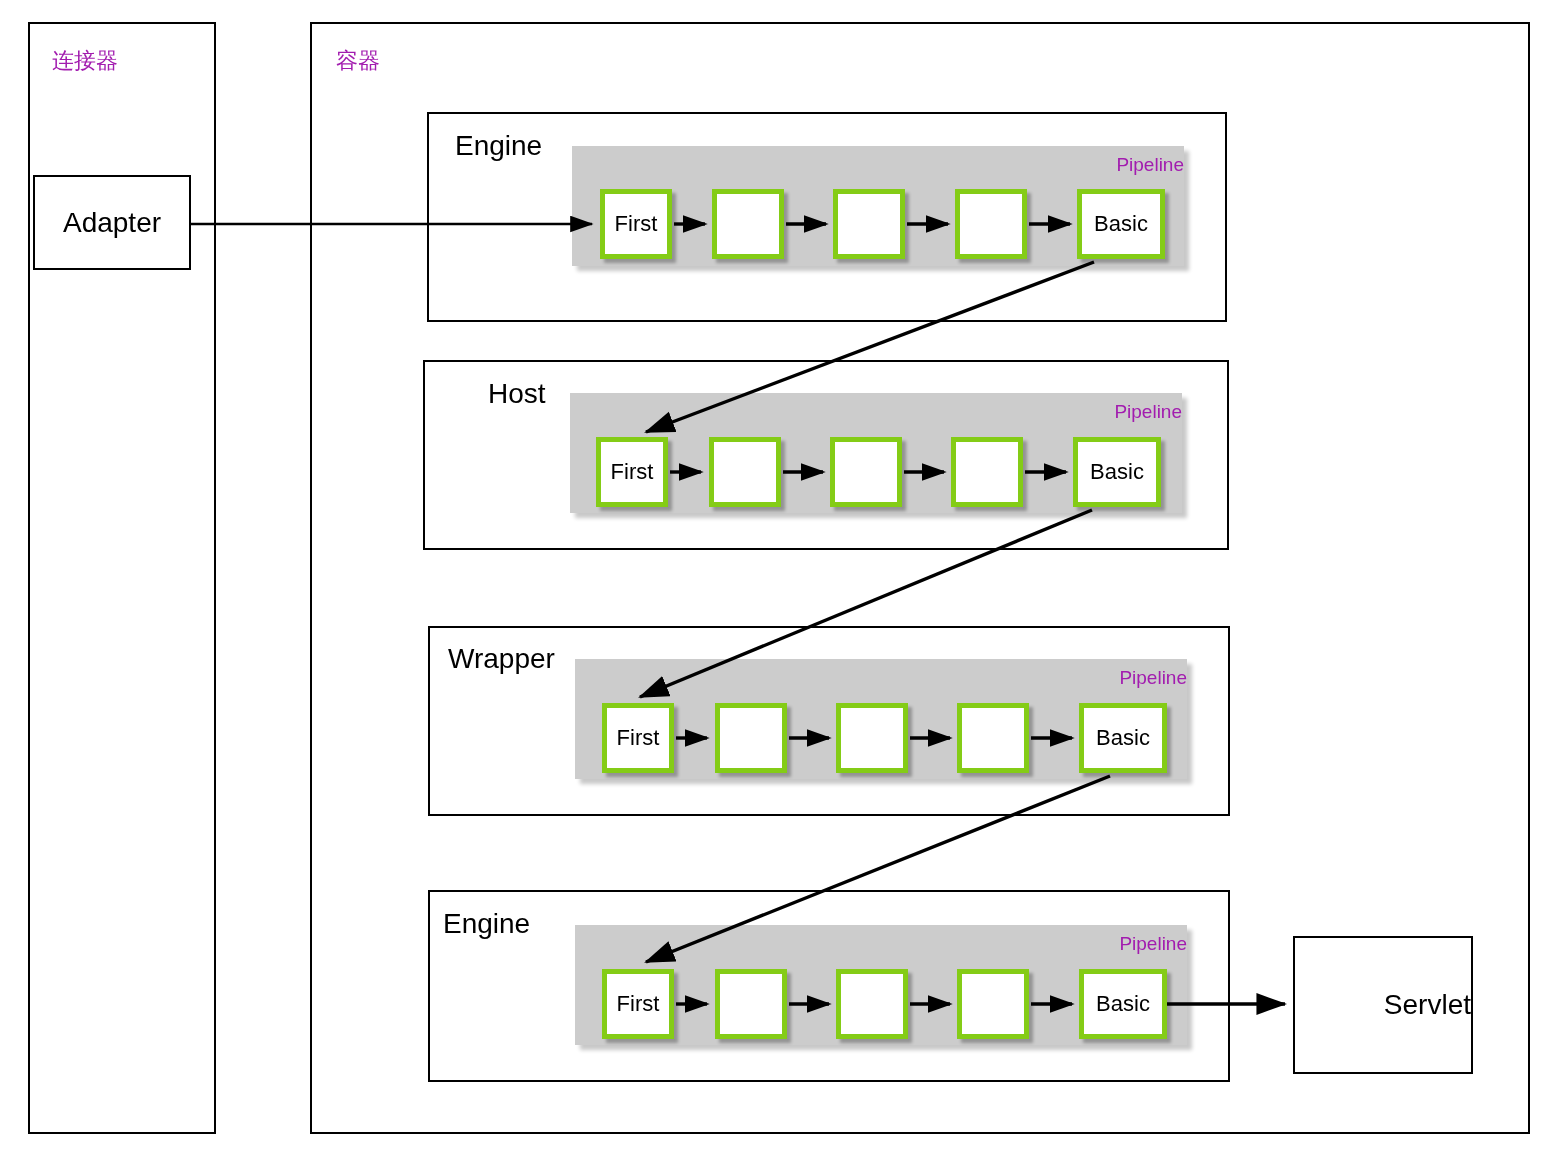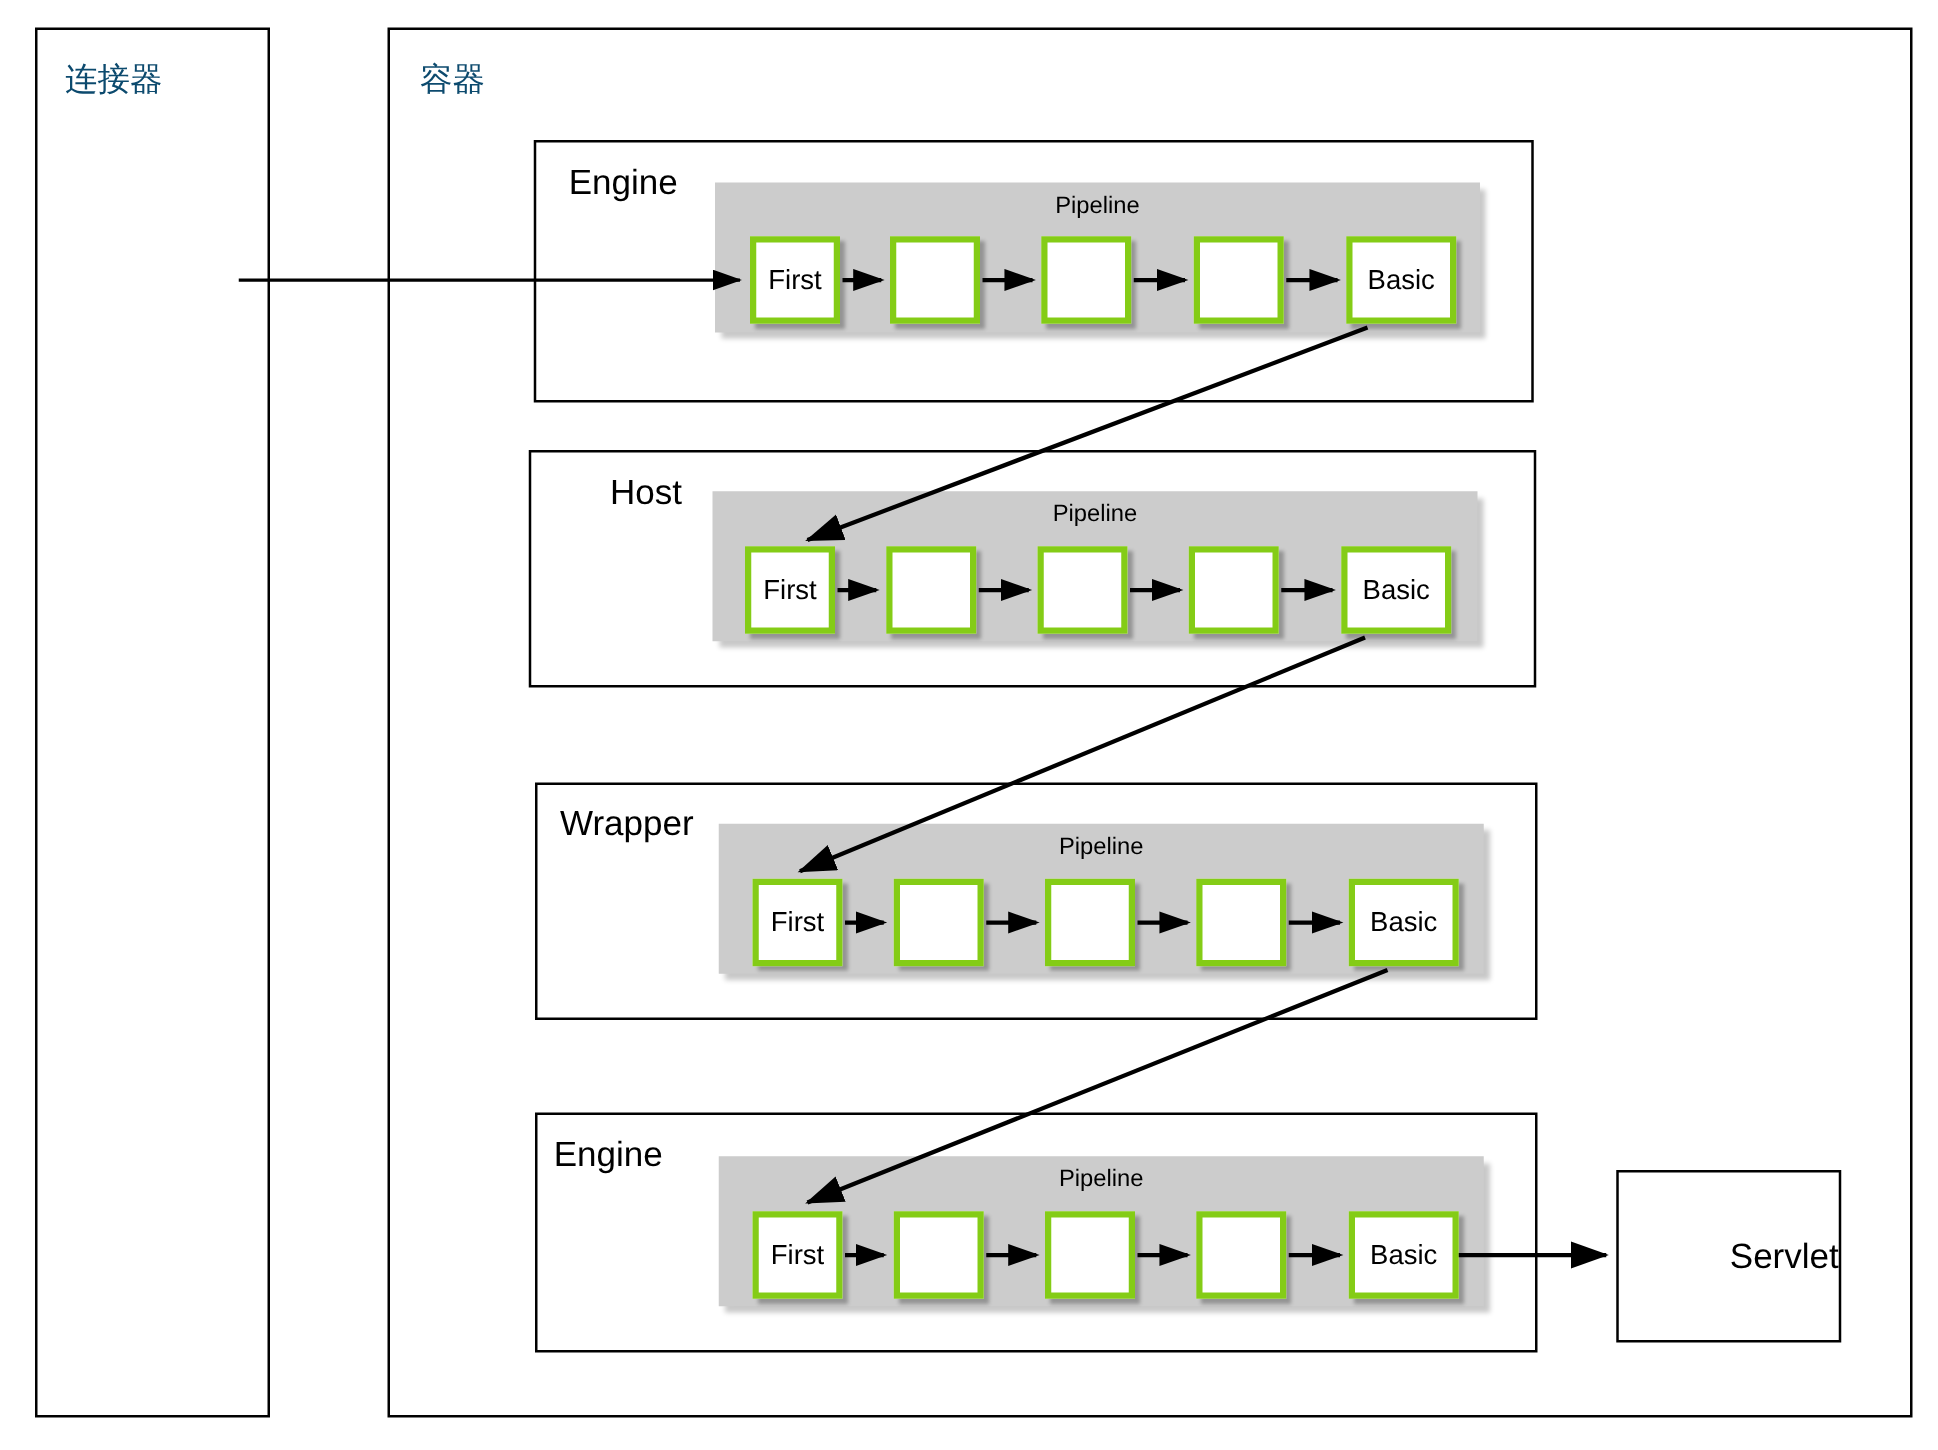--- a/index.html
+++ b/index.html
@@ -19,22 +19,22 @@
     background: #ffffff;
   }
   .box {
     position: absolute;
     box-sizing: border-box;
     border: 2px solid #000000;
     background: #ffffff;
   }
   .outer-label {
     position: absolute;
-    font-size: 26px;
-    color: #0c4a6e;
+    font-size: 22px;
+    color: #a21caf;
     white-space: nowrap;
   }
   .connector-panel {
     left: 28px;
     top: 22px;
     width: 188px;
     height: 1112px;
   }
   .container-panel {
     left: 310px;
@@ -75,23 +75,23 @@
   }
   .pipeline {
     position: absolute;
     background: #cccccc;
     box-shadow: 5px 5px 4px rgba(0,0,0,0.22);
   }
   .pipeline-label {
     position: absolute;
     width: 100%;
     top: 8px;
-    text-align: center;
+    text-align: right;
     font-size: 19px;
-    color: #000000;
+    color: #a21caf;
   }
   .valve {
     position: absolute;
     box-sizing: border-box;
     background: #ffffff;
     border: 5px solid #84cc16;
     box-shadow: 4px 4px 3px rgba(0,0,0,0.28);
     display: flex;
     align-items: center;
     justify-content: center;
@@ -111,20 +111,23 @@
 <body>
 
 <div id="canvas">
 
   <div class="box connector-panel"></div>
   <div class="outer-label" style="left:52px; top:46px;">连接器</div>
 
   <div class="box container-panel"></div>
   <div class="outer-label" style="left:336px; top:46px;">容器</div>
 
+  <div class="box adapter-box">
+    <span>Adapter</span>
+  </div>
 
   <div class="box servlet-box">
     <span>Servlet</span>
   </div>
 
   <div class="tier" style="left:427px; top:112px; width:800px; height:210px;"></div>
   <div class="tier-title" style="left:455px; top:130px;">Engine</div>
   <div class="pipeline" style="left:572px; top:146px; width:612px; height:120px;">
     <div class="pipeline-label">Pipeline</div>
   </div>

